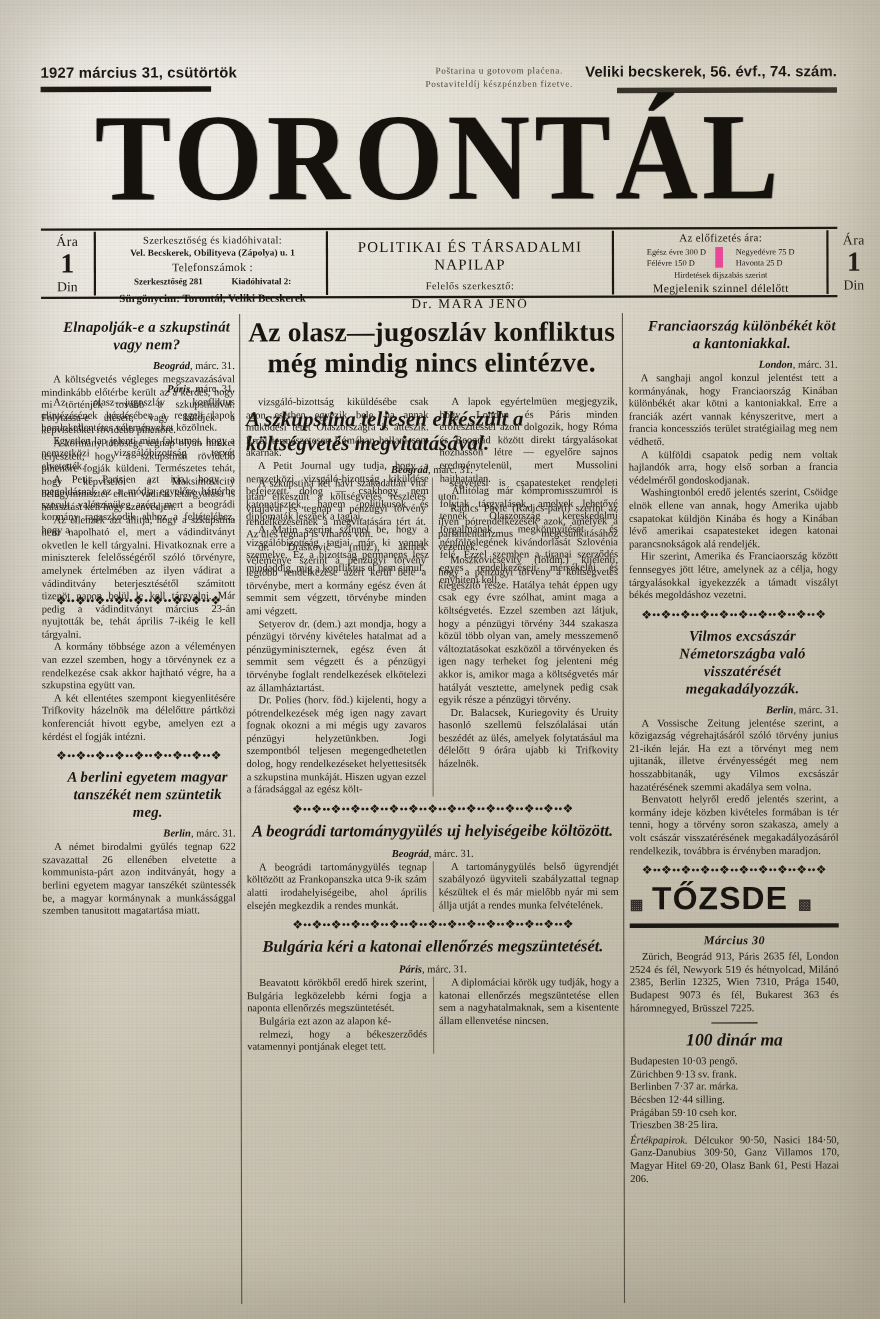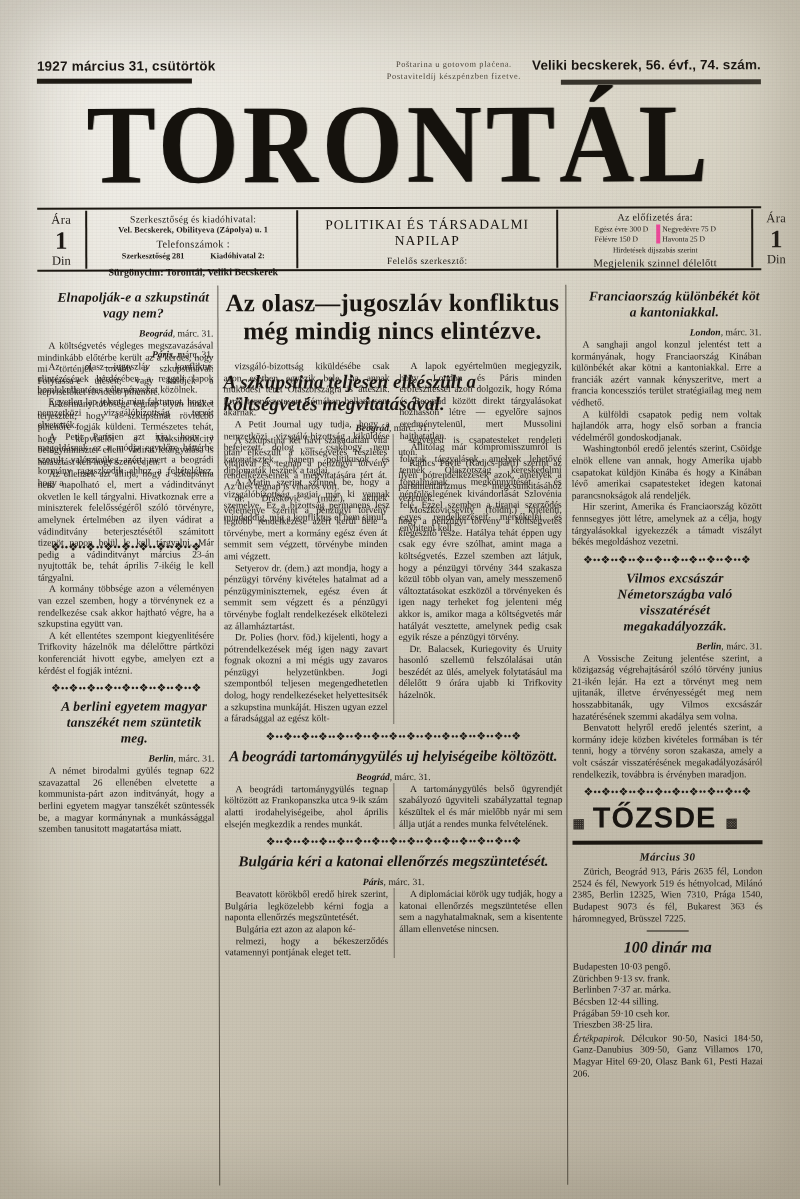--- a/index.html
+++ b/index.html
@@ -81,21 +81,21 @@
   .ed-l5{font-size:10px;font-weight:bold;margin-top:6px;}
 
   .mid-box{left:265px;width:250px;}
   .mid-l1{font-size:13.6px;letter-spacing:1.1px;margin-top:8px;}
   .mid-l2{font-size:9.4px;margin-top:7px;letter-spacing:.5px;}
   .mid-l3{font-size:12px;margin-top:3px;letter-spacing:1.6px;}
 
   .sub-box{left:524px;width:188px;}
   .sub-t{font-size:10px;margin-top:3px;letter-spacing:.3px;}
   .sub-grid{display:flex;justify-content:center;gap:8px;font-size:7.6px;margin-top:2px;line-height:9.6px;}
-  .sub-grid .c1{text-align:left;} .sub-grid .c2{text-align:left;padding-left:2px;border-left:4px solid #ec4899;}
+  .sub-grid .c1{text-align:left;} .sub-grid .c2{text-align:left;padding-left:12px;border-left:7px solid #ec4899;}
   .sub-note{font-size:7.6px;margin-top:2px;}
   .sub-dl{font-size:10.6px;margin-top:3px;letter-spacing:.3px;}
 
   .price-box2{left:716px;width:46px;}
 
   
   .col{position:absolute;top:285px;}
   .colL{left:38px;width:176px;}
   .colM{left:224px;width:338px;}
   .colR{left:572px;width:190px;}
@@ -204,20 +204,21 @@
       <div class="ed-l3">Telefonszámok :</div>
       <div class="ed-l4">
         <span>Szerkesztőség 281</span><span class="gap"></span><span>Kiadóhivatal 2:</span>
       </div>
       <div class="ed-l5">Sürgönycim: Torontál, Veliki Becskerek</div>
     </div>
 
     <div class="pcell mid-box">
       <div class="mid-l1">POLITIKAI ÉS TÁRSADALMI NAPILAP</div>
       <div class="mid-l2">Felelős szerkesztő:</div>
+      <div class="mid-l3">Dr. MARA JENŐ</div>
     </div>
 
     <div class="pcell sub-box">
       <div class="sub-t">Az előfizetés ára:</div>
       <div class="sub-grid">
         <div class="c1">
           <div><span>Egész évre</span> <span>300 D</span></div>
           <div><span>Félévre</span> <span>150 D</span></div>
         </div>
         <div class="c2">

